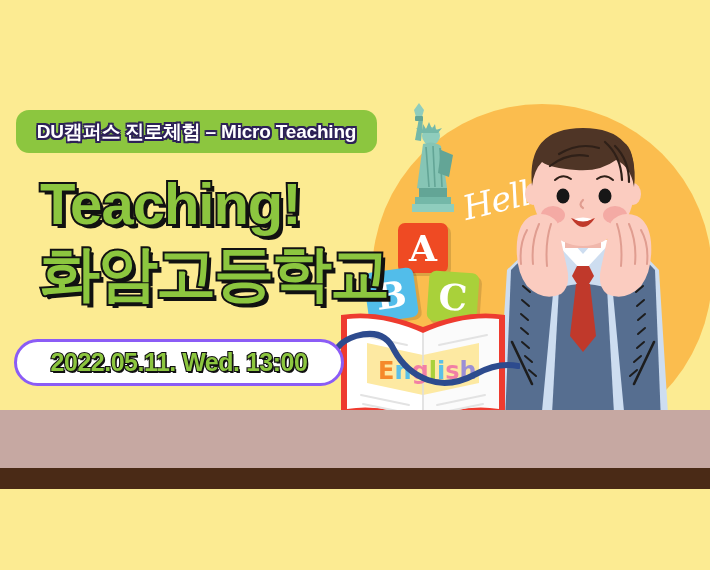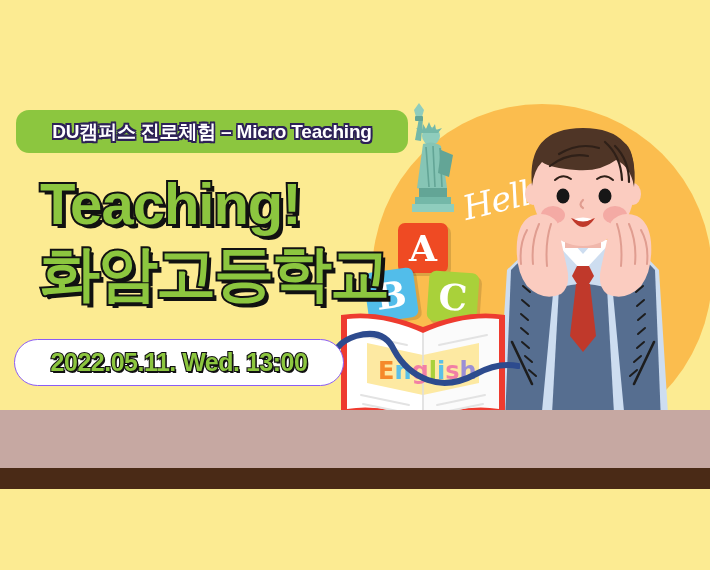--- a/index.html
+++ b/index.html
@@ -56,21 +56,21 @@
     width: 710px;
     height: 81px;
     background: #fceb92;
   }
 
   
   .badge {
     position: absolute;
     left: 16px;
     top: 110px;
-    width: 392px;
+    width: 361px;
     height: 43px;
     border-radius: 13px;
     background: #8cc63f;
     display: flex;
     align-items: center;
     justify-content: center;
   }
   .badge-text {
     font-size: 19px;
     font-weight: bold;
@@ -110,21 +110,21 @@
 
   
   .date-pill {
     position: absolute;
     left: 14px;
     top: 339px;
     width: 330px;
     height: 47px;
     border-radius: 24px;
     background: #ffffff;
-    border: 1px solid #8b5cf6;
+    border: 3px solid #8b5cf6;
     display: flex;
     align-items: center;
     justify-content: center;
     box-sizing: border-box;
   }
   .date-text {
     font-size: 25px;
     font-weight: bold;
     color: #8cc63f;
     letter-spacing: -0.5px;

